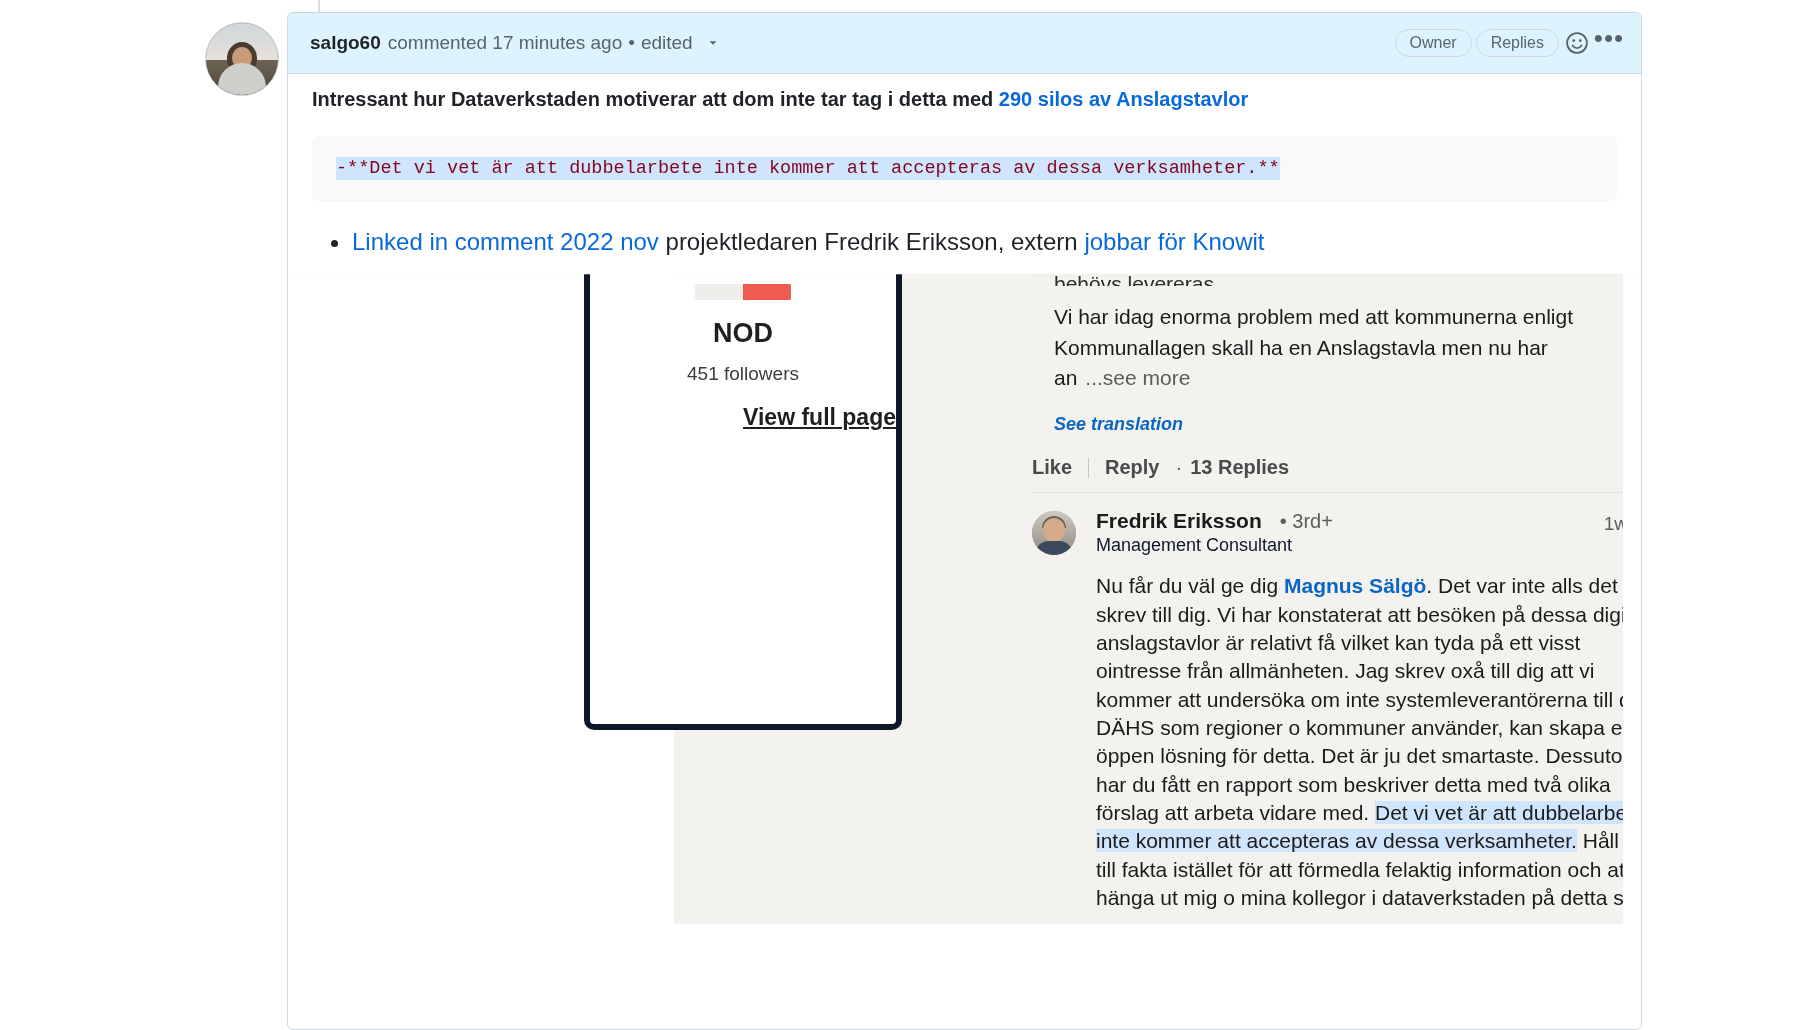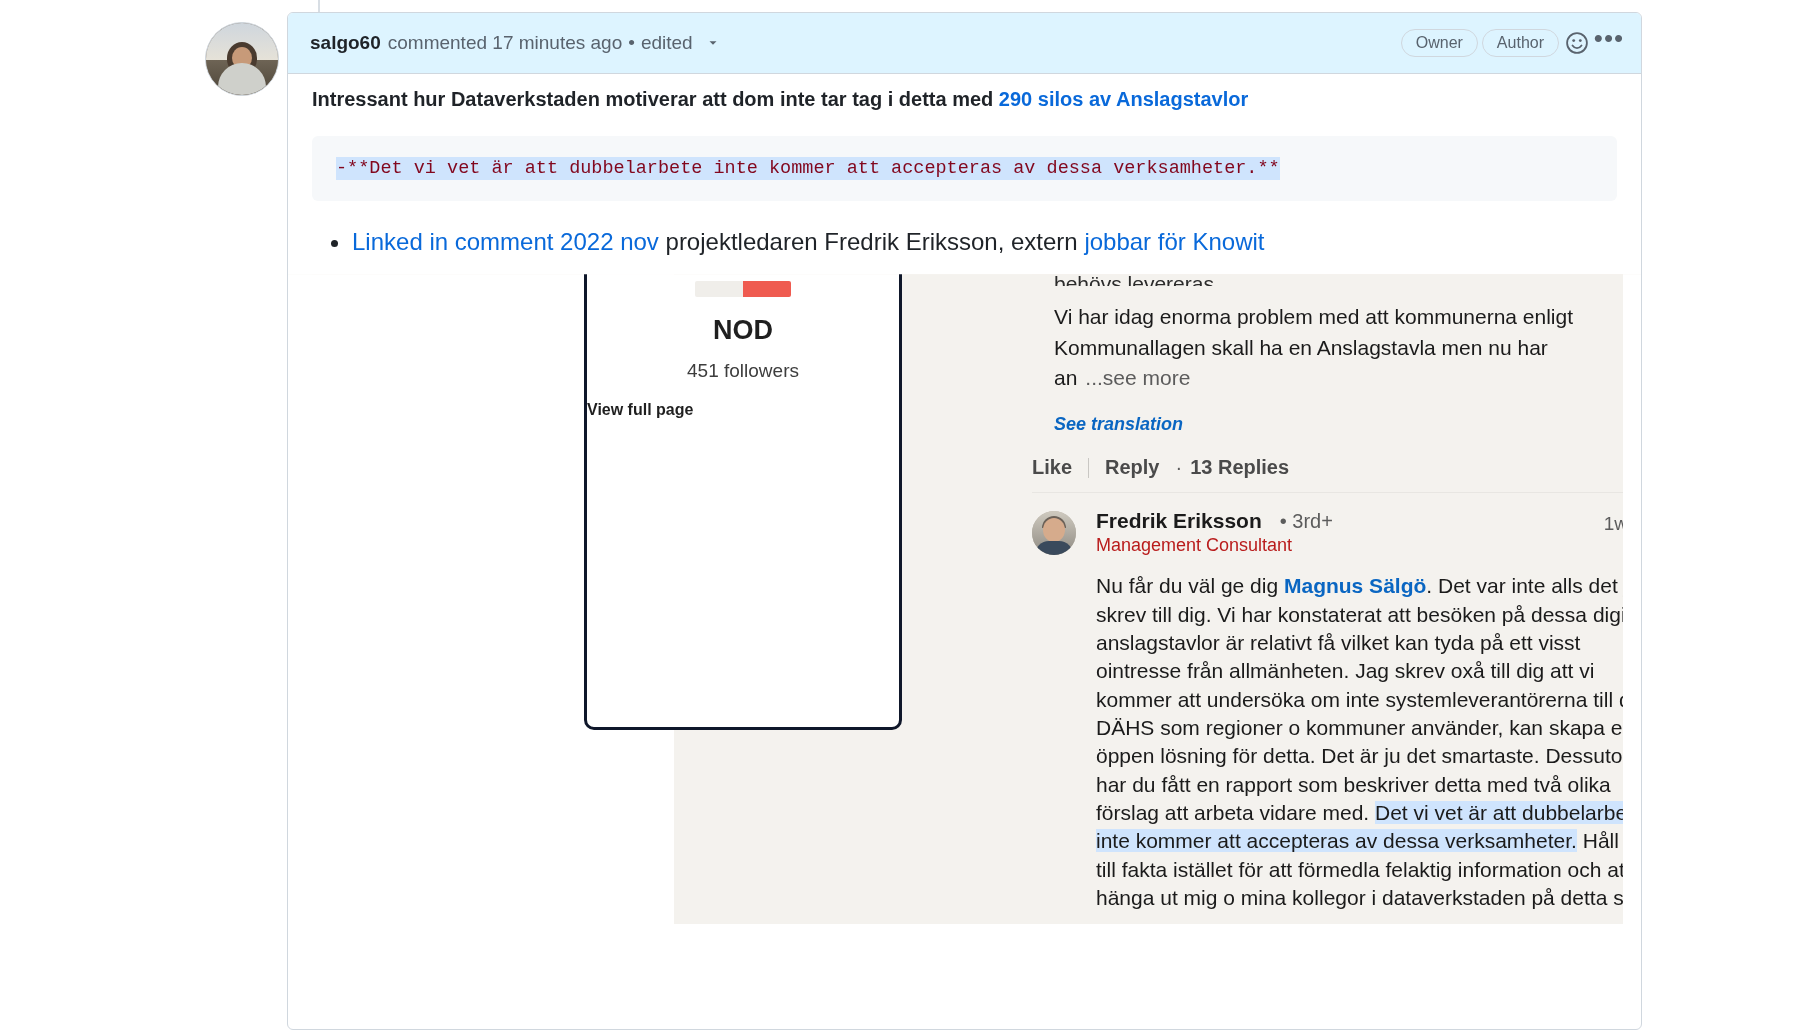--- a/index.html
+++ b/index.html
@@ -250,21 +250,21 @@
   }
 
   
   .nod-card {
     position: absolute;
     left: 296px;
     top: -18px;
     width: 318px;
     height: 474px;
     background: #ffffff;
-    border: 3px solid #0f172a;
+    border: 6px solid #0f172a;
     border-radius: 10px;
     box-sizing: border-box;
   }
   .nod-logo {
     position: absolute;
     left: 50%;
     transform: translateX(-50%);
     top: 22px;
     width: 96px;
     height: 16px;
@@ -286,24 +286,25 @@
     top: 101px;
     width: 100%;
     text-align: center;
     font-size: 19px;
     color: #3d3d3d;
   }
   .nod-cta {
     position: absolute;
     top: 142px;
     width: 100%;
-    text-align: left;
-    font-size: 16px;
+    text-align: right;
+    font-size: 23px;
     font-weight: bold;
     color: #1f1f1f;
+    text-decoration: underline;
   }
 
   
   .li-col {
     position: absolute;
     left: 744px;
     top: 0;
     width: 640px;
   }
   .li-quote {
@@ -426,21 +427,21 @@
     font-weight: bold;
     color: #1b1b1b;
   }
   .li-reply-degree {
     font-size: 20px;
     color: #5c5c5c;
   }
   .li-reply-title {
     margin-left: 64px;
     font-size: 18px;
-    color: #b91c1c;
+    color: #0f172a;
     margin-top: 2px;
   }
   .li-reply-time {
     position: absolute;
     right: 44px;
     top: 20px;
     font-size: 19px;
     color: #5c5c5c;
   }
   .li-reply-body {
@@ -489,21 +490,21 @@
       <span class="header-edited">•</span>
       <span class="header-edited">edited</span>
       <span class="caret-btn">
         <svg width="14" height="14" viewBox="0 0 16 16" aria-hidden="true">
             <path fill="currentColor" d="M4 6l4 4 4-4z"></path>
           </svg>
       </span>
 
       <div class="header-right">
         <span class="pill">Owner</span>
-        <span class="pill">Author</span>
+        <span class="pill">Replies</span>
         <span class="icon-btn">
           <svg width="24" height="24" viewBox="0 0 16 16" aria-hidden="true">
             <circle cx="8" cy="8" r="6.6" fill="none" stroke="currentColor" stroke-width="1.2"></circle>
             <circle cx="5.8" cy="6.4" r="0.95" fill="currentColor"></circle>
             <circle cx="10.2" cy="6.4" r="0.95" fill="currentColor"></circle>
             <path d="M5 9.6c.8 1.2 2 1.8 3 1.8s2.2-.6 3-1.8" fill="none" stroke="currentColor" stroke-width="1.2" stroke-linecap="round"></path>
           </svg>
         </span>
         <span class="icon-btn kebab">•••</span>
       </div>

